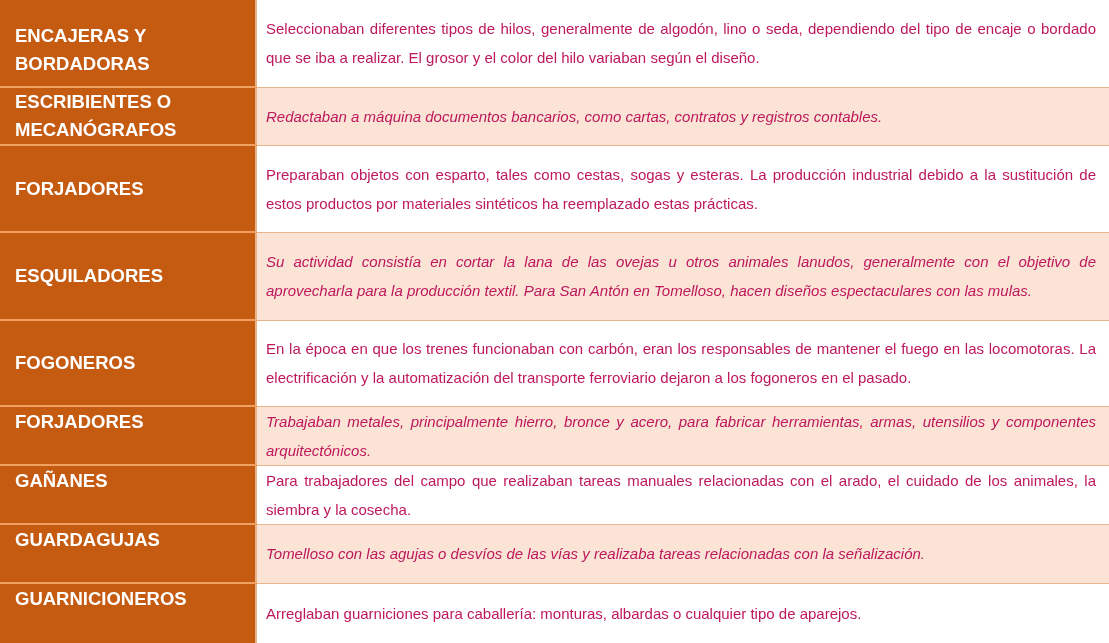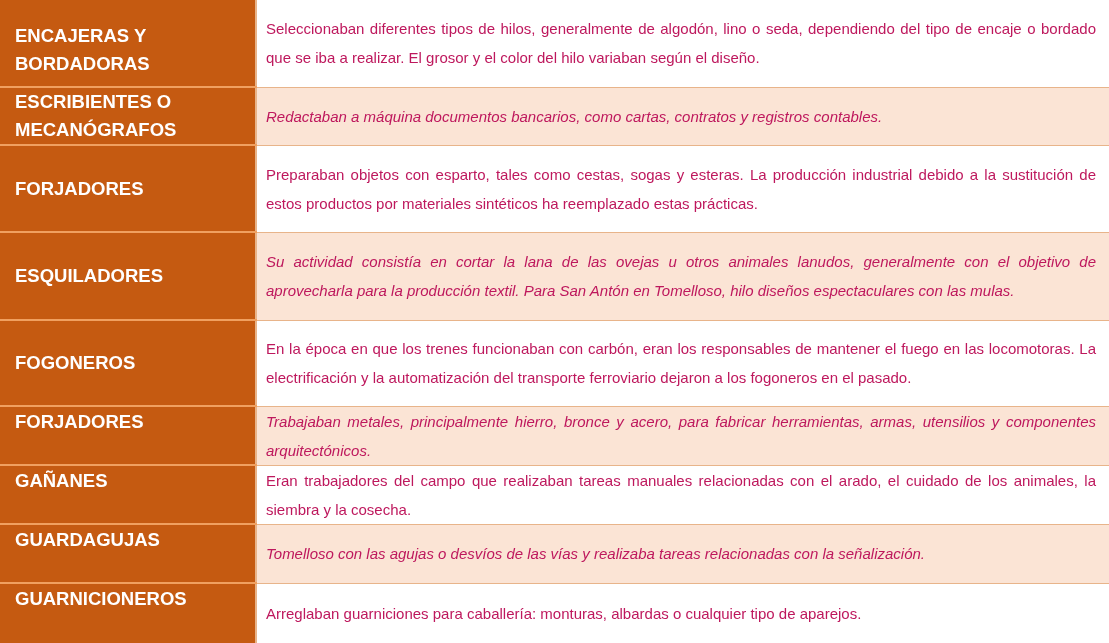--- a/index.html
+++ b/index.html
@@ -33,33 +33,33 @@
     <tr style="height:58px;margin-top:47px;">
       <td class="term">ESCRIBIENTES O MECANÓGRAFOS</td>
       <td class="desc peach">Redactaban a máquina documentos bancarios, como cartas, contratos y registros contables.</td>
     </tr>
     <tr style="height:87px;">
       <td class="term">FORJADORES</td>
       <td class="desc white">Preparaban objetos con esparto, tales como cestas, sogas y esteras. La producción industrial debido a la sustitución de estos productos por materiales sintéticos ha reemplazado estas prácticas.</td>
     </tr>
     <tr style="height:88px;">
       <td class="term">ESQUILADORES</td>
-      <td class="desc peach">Su actividad consistía en cortar la lana de las ovejas u otros animales lanudos, generalmente con el objetivo de aprovecharla para la producción textil. Para San Antón en Tomelloso,  hilo diseños espectaculares con las mulas.</td>
+      <td class="desc peach">Su actividad consistía en cortar la lana de las ovejas u otros animales lanudos, generalmente con el objetivo de aprovecharla para la producción textil. Para San Antón en Tomelloso,  hacen diseños espectaculares con las mulas.</td>
     </tr>
     <tr style="height:86px;">
       <td class="term">FOGONEROS</td>
       <td class="desc white">En la época en que los trenes funcionaban con carbón, eran los responsables de mantener el fuego en las locomotoras. La electrificación y la automatización del transporte ferroviario dejaron a los fogoneros en el pasado.</td>
     </tr>
     <tr style="height:59px;padding-left:39px;">
       <td class="term top">FORJADORES</td>
       <td class="desc peach">Trabajaban metales, principalmente hierro, bronce y acero, para fabricar herramientas, armas, utensilios y componentes arquitectónicos.</td>
     </tr>
     <tr style="height:58px;">
       <td class="term top">GAÑANES</td>
-      <td class="desc white">Eran trabajadores del campo que realizaban tareas manuales relacionadas con el arado, el cuidado de los animales, la siembra y la cosecha.</td>
+      <td class="desc white">Para trabajadores del campo que realizaban tareas manuales relacionadas con el arado, el cuidado de los animales, la siembra y la cosecha.</td>
     </tr>
     <tr style="height:59px;margin-top:39px;">
       <td class="term top">GUARDAGUJAS</td>
       <td class="desc peach">Tomelloso con las agujas o desvíos de las vías y realizaba tareas relacionadas con la señalización.</td>
     </tr>
     <tr style="height:61px;">
       <td class="term top">GUARNICIONEROS</td>
       <td class="desc white">Arreglaban guarniciones para caballería: monturas, albardas o cualquier tipo de aparejos.</td>
     </tr>
   </tbody>

